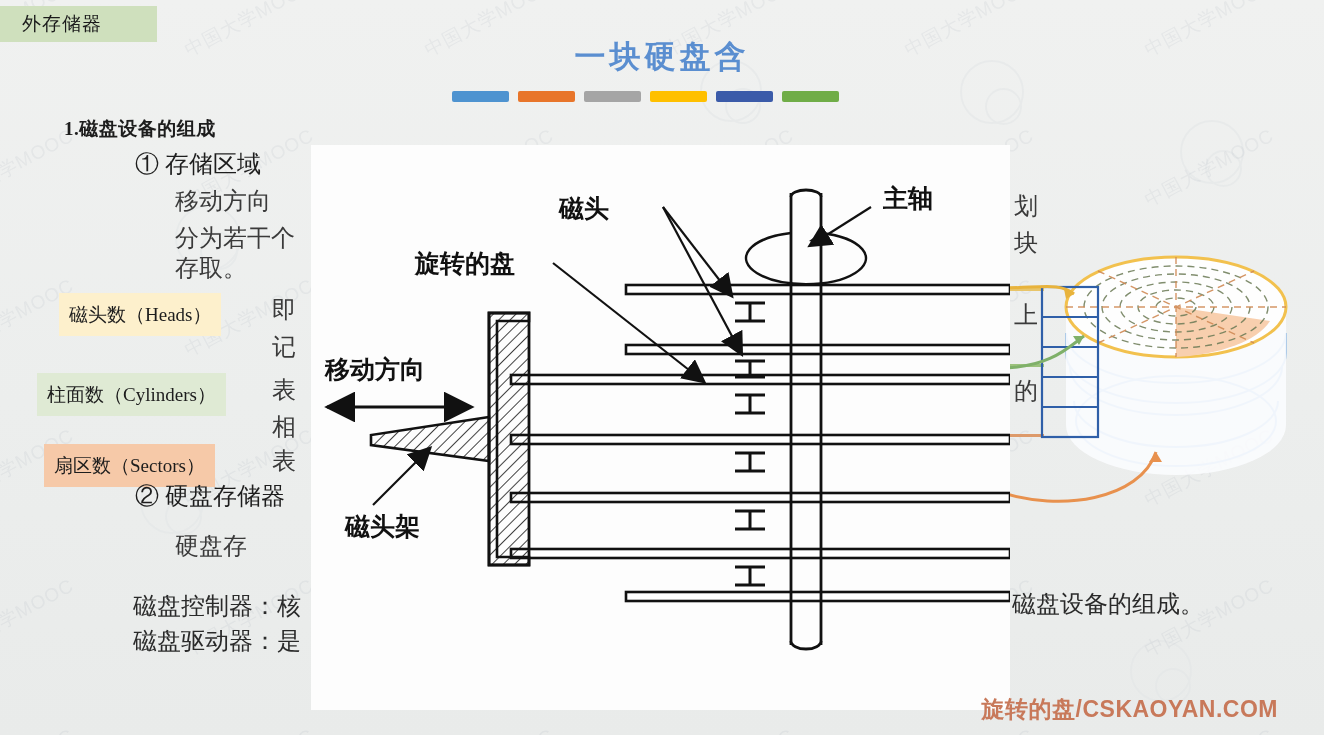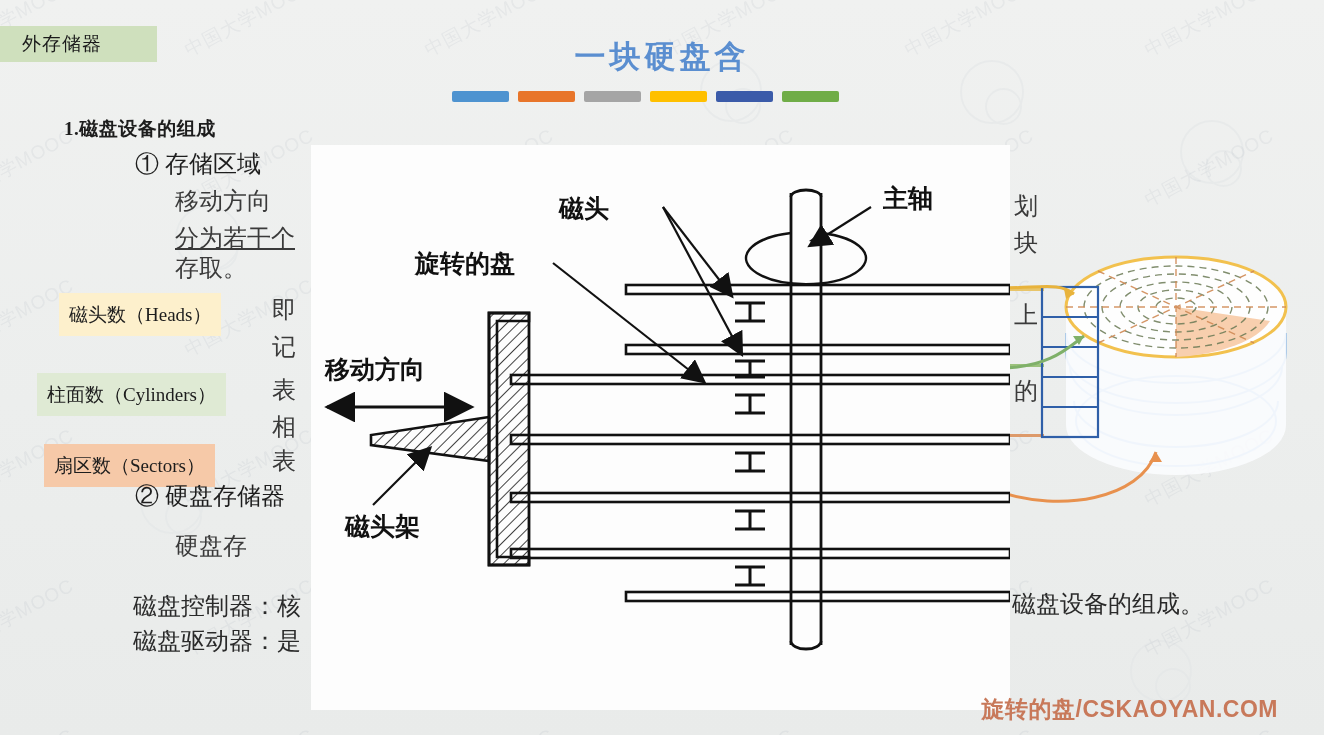--- a/index.html
+++ b/index.html
@@ -17,21 +17,21 @@
   .wm-layer{position:absolute;inset:0;pointer-events:none;opacity:.55;}
   .wm-ring{position:absolute;border:2px solid #e3e6e7;border-radius:50%;}
 
   
   .wm-text{position:absolute;color:rgba(150,160,175,.22);
     font-family:"Liberation Sans","DejaVu Sans",sans-serif;
     font-size:19px;letter-spacing:1px;white-space:nowrap;
     transform:rotate(-28deg);transform-origin:left top;pointer-events:none;}
 
   
-  .tab{position:absolute;left:0;top:26px;width:157px;height:36px;
+  .tab{position:absolute;left:0;top:6px;width:157px;height:36px;
     background:#cfe0bd;display:flex;align-items:center;}
   .tab span{margin-left:22px;font-size:19px;color:#1b1b1b;
     font-family:"Liberation Sans","DejaVu Sans",sans-serif;letter-spacing:1px;}
 
   
   .title{position:absolute;left:0;top:36px;width:1324px;text-align:center;
     font-size:31px;color:#5a8ed0;letter-spacing:4px;
     font-family:"Liberation Serif","DejaVu Serif",serif;font-weight:700;}
   .bars{position:absolute;top:91px;left:452px;display:flex;gap:9px;}
   .bar{width:57px;height:11px;border-radius:2px;}
@@ -134,21 +134,21 @@
       <div class="bar" style="background: rgb(165, 165, 165);"></div>
       <div class="bar" style="background: rgb(255, 192, 0);"></div>
       <div class="bar" style="background: rgb(59, 91, 169);"></div>
       <div class="bar" style="background: rgb(112, 173, 71);"></div>
     </div>
 
   <div class="txt h1">1.磁盘设备的组成</div>
 
   <div class="txt l-item" style="left:135px;top:148px;">① 存储区域</div>
   <div class="txt l-item" style="left:175px;top:185px;color:#3a3a3a;">移动方向</div>
-  <div class="txt l-item" style="left:175px;top:222px;color:#3a3a3a;text-decoration:underline;">分为若干个</div>
+  <div class="txt l-item" style="left:175px;top:222px;color:#3a3a3a;">分为若干个</div>
   <div class="txt l-item" style="left:175px;top:252px;color:#3a3a3a;">存取。</div>
 
   <div class="chip" id="chip0" style="left: 59px; top: 293px; background: rgb(253, 240, 204);">
     <b>磁头数（Heads）</b>
   </div>
   <div class="chip" id="chip1" style="left: 37px; top: 373px; background: rgb(223, 234, 212);">
     <b>柱面数（Cylinders）</b>
   </div>
   <div class="chip" id="chip2" style="left: 44px; top: 444px; background: rgb(246, 201, 168);">
     <b>扇区数（Sectors）</b>

